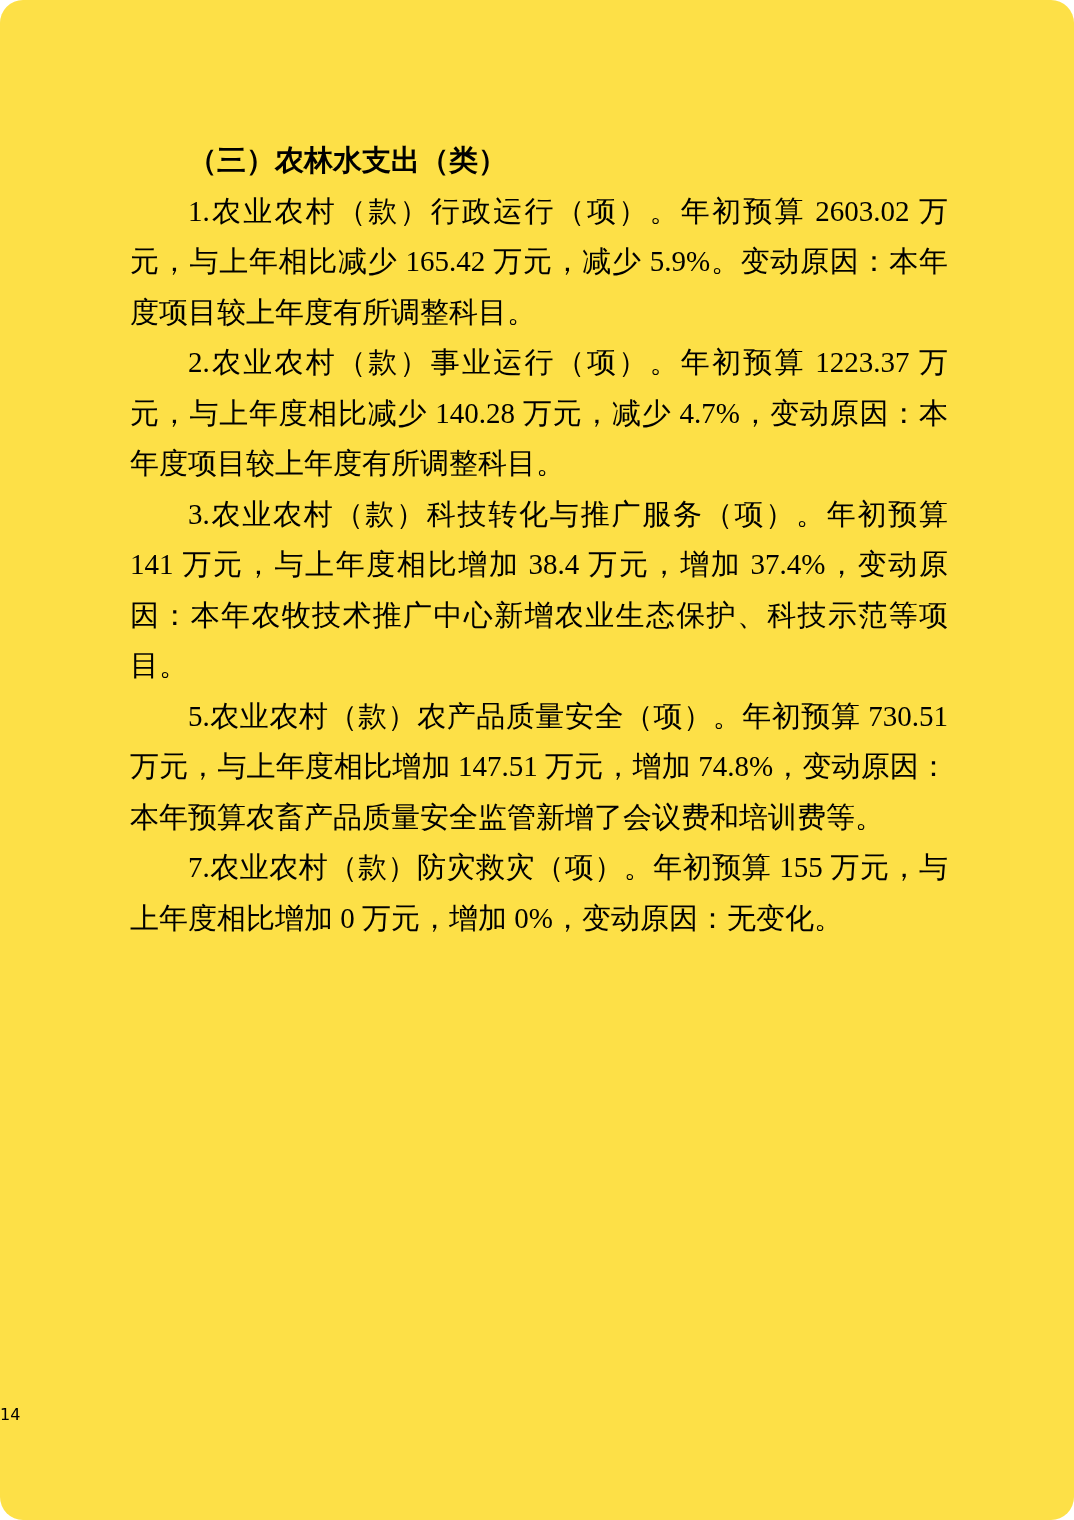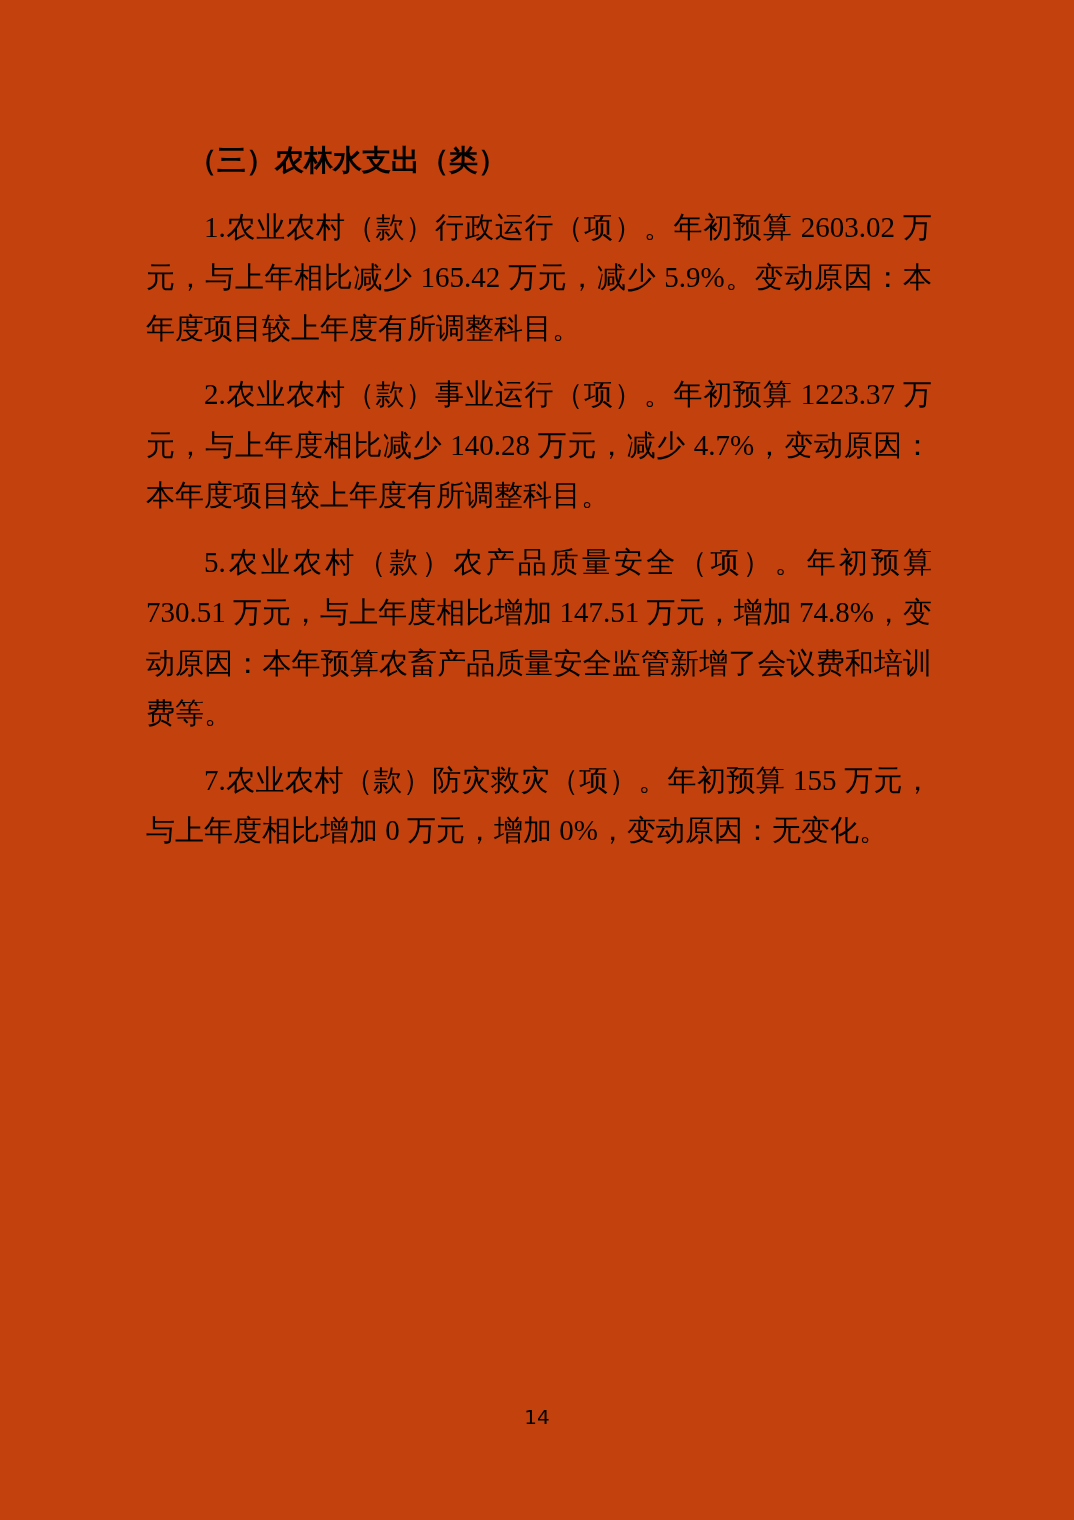--- a/index.html
+++ b/index.html
@@ -9,61 +9,62 @@
   body {
     width: 1074px;
     height: 1520px;
     background: #ffffff;
     position: relative;
     overflow: hidden;
   }
   .page {
     position: absolute;
     inset: 0;
-    background: #c2410c;
+    background: #fde047;
+    border-radius: 23px;
   }
   .content {
     position: absolute;
     left: 130px;
     top: 135px;
     width: 818px;
     font-family: "Liberation Serif", "DejaVu Serif", serif;
     font-size: 29px;
     line-height: 50.5px;
     color: #000000;
     text-align: justify;
   }
   .heading {
     margin: 0;
     font-size: 29px;
     font-weight: bold;
     text-indent: 2em;
     text-align: left;
   }
   .para {
-    margin: 16px;
+    margin: 0;
     text-indent: 2em;
   }
   .page-number {
     position: absolute;
     left: 0;
     right: 0;
     top: 1406px;
-    text-align: center;
     font-family: "DejaVu Sans", "Liberation Sans", sans-serif;
-    font-size: 20px;
+    font-size: 16px;
     line-height: 1.1;
     color: #000000;
   }
 </style>
 </head>
 <body>
 
 <div class="page">
   <div class="content">
     <h2 class="heading">（三）农林水支出（类）</h2>
     <p class="para">1.农业农村（款）行政运行（项）。年初预算 2603.02 万元，与上年相比减少 165.42 万元，减少 5.9%。变动原因：本年度项目较上年度有所调整科目。</p>
     <p class="para">2.农业农村（款）事业运行（项）。年初预算 1223.37 万元，与上年度相比减少 140.28 万元，减少 4.7%，变动原因：本年度项目较上年度有所调整科目。</p>
+    <p class="para">3.农业农村（款）科技转化与推广服务（项）。年初预算 141 万元，与上年度相比增加 38.4 万元，增加 37.4%，变动原因：本年农牧技术推广中心新增农业生态保护、科技示范等项目。</p>
     <p class="para">5.农业农村（款）农产品质量安全（项）。年初预算 730.51 万元，与上年度相比增加 147.51 万元，增加 74.8%，变动原因：本年预算农畜产品质量安全监管新增了会议费和培训费等。</p>
     <p class="para">7.农业农村（款）防灾救灾（项）。年初预算 155 万元，与上年度相比增加 0 万元，增加 0%，变动原因：无变化。</p>
   </div>
   <div class="page-number">14</div>
 </div>
 
 </body></html>

